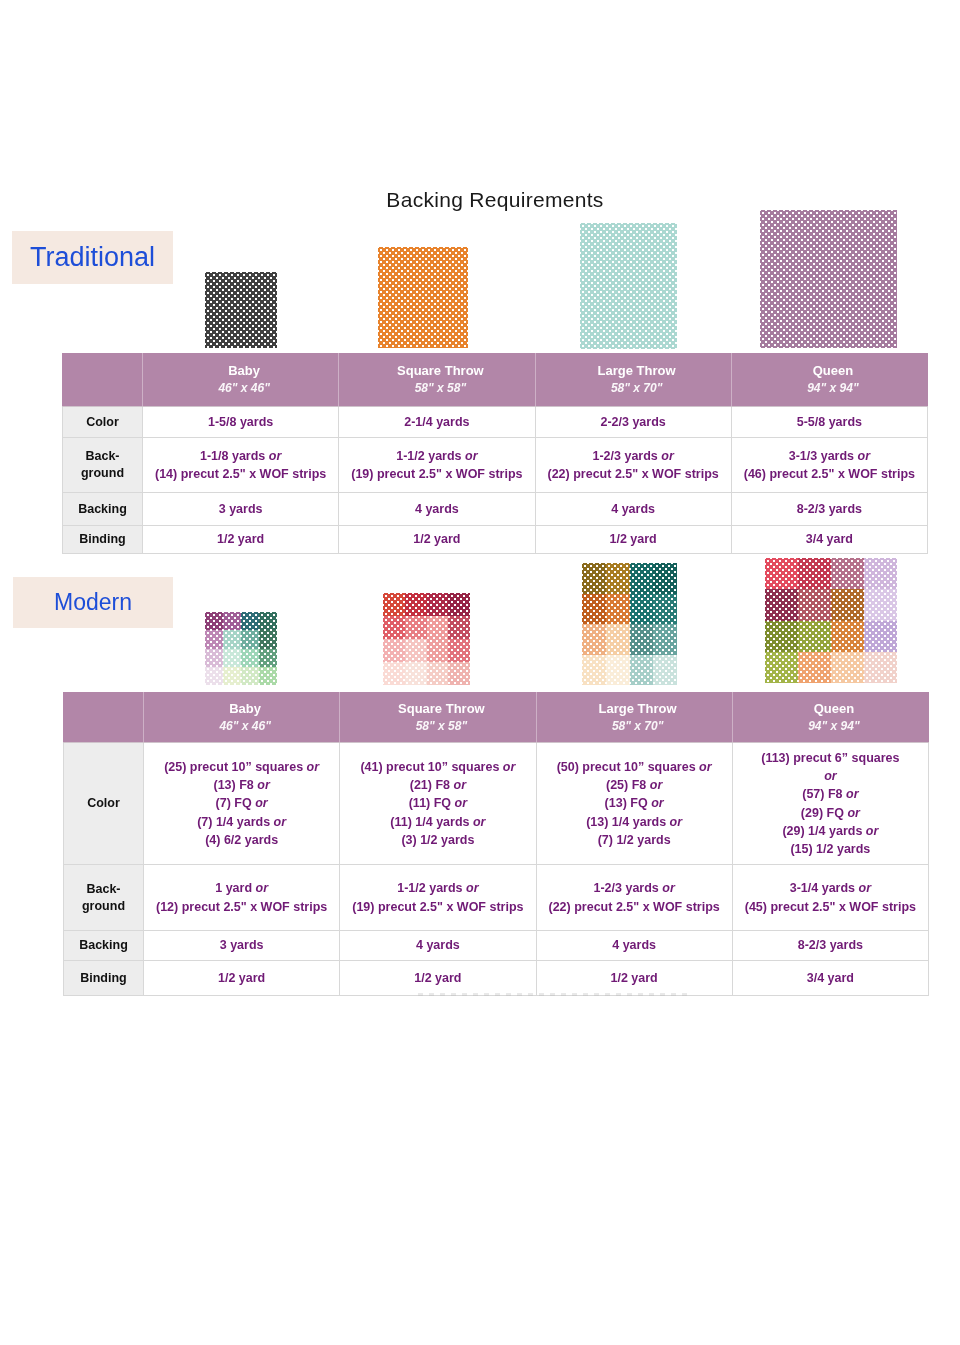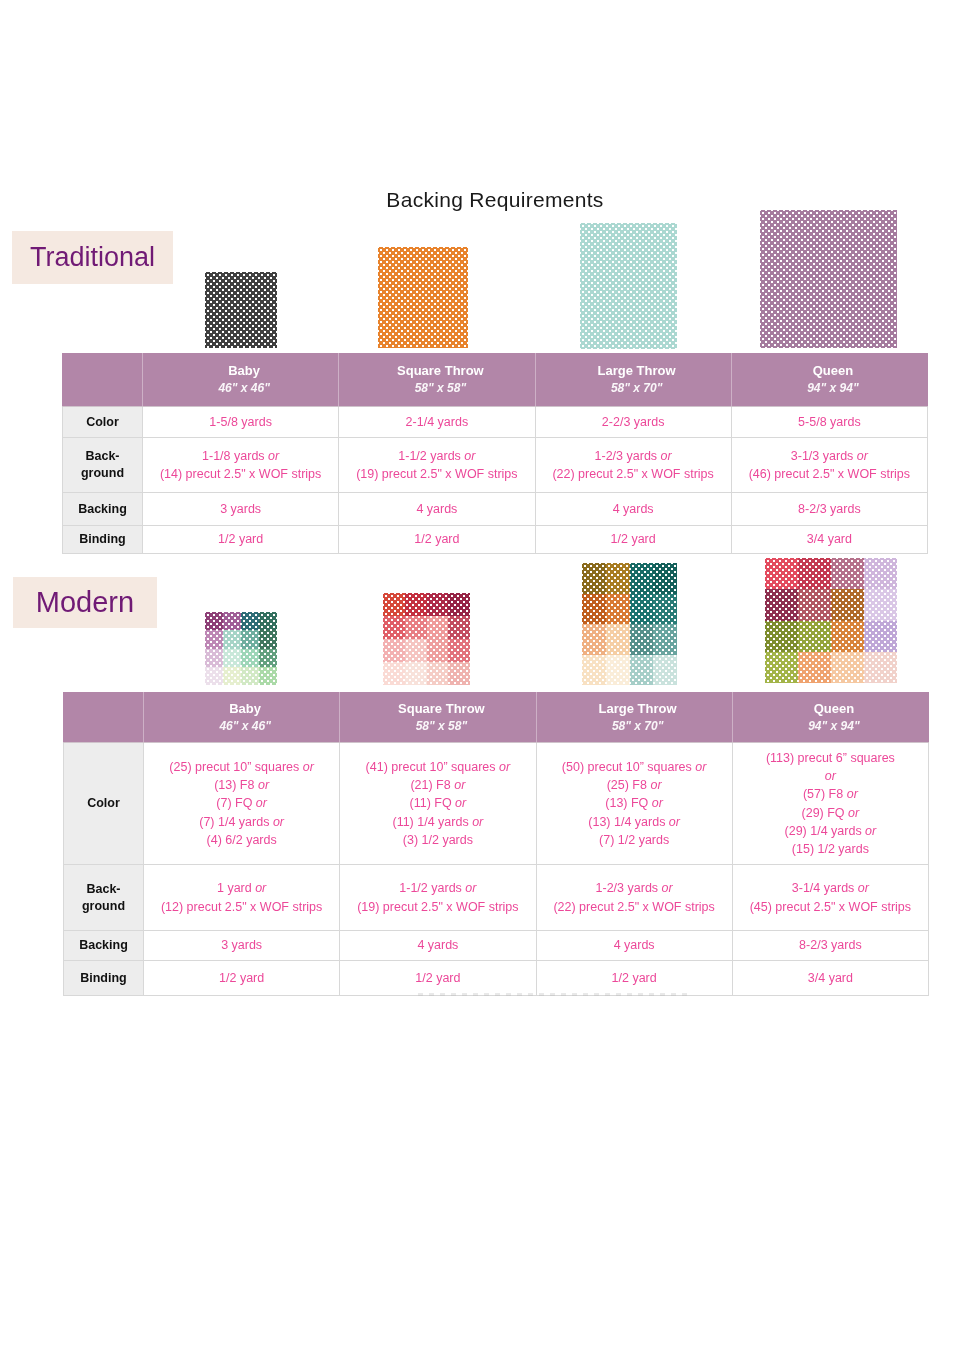--- a/index.html
+++ b/index.html
@@ -1,35 +1,35 @@
 <!DOCTYPE html>
 <html><head>
 <meta charset="utf-8">
 <style>
   html,body{margin:0;padding:0;background:#ffffff;}
   body{width:960px;height:1345px;position:relative;font-family:"Liberation Sans",sans-serif;overflow:hidden;}
 
   .page-title{position:absolute;left:62px;top:188px;width:866px;text-align:center;
     font-size:21px;color:#1a1a1a;letter-spacing:.3px;}
 
-  .chip{position:absolute;background:#f5e9e1;color:#701a75;display:flex;align-items:center;justify-content:center;}
+  .chip{position:absolute;background:#f5e9e1;color:#1d4ed8;display:flex;align-items:center;justify-content:center;}
   .chip-traditional{left:12px;top:231px;width:161px;height:53px;font-size:27px;}
-  .chip-modern{left:13px;top:577px;width:144px;height:51px;font-size:29px;text-align:center;}
+  .chip-modern{left:13px;top:577px;width:160px;height:51px;font-size:23px;text-align:center;}
 
   .ftable{position:absolute;border-collapse:collapse;table-layout:fixed;width:866px;background:#fff;}
   #t0{left:62px;top:353px;}
   #t1{left:63px;top:692px;}
   .ftable th,.ftable td{border:1px solid #d8d8d8;padding:2px 5px;text-align:center;vertical-align:middle;box-sizing:border-box;}
   .ftable th{background:#b286a8;border-top:1px solid #b286a8;border-bottom:1px solid #cfc3cb;border-left:1px solid rgba(255,255,255,.35);border-right:1px solid rgba(255,255,255,.35);padding-left:12px;}
   .ftable th:first-child{border-left:1px solid #b286a8;}
   .ftable th:last-child{border-right:1px solid #b286a8;}
   .cname{color:#ffffff;font-weight:bold;font-size:13px;line-height:1.3;}
   .csize{color:rgba(255,255,255,.93);font-style:italic;font-size:12px;line-height:1.3;margin-top:1px;}
   .rowlab{background:#ededed;font-weight:bold;font-size:12.5px;color:#111;line-height:1.35;}
-  .val{font-size:12.5px;color:#ec4899;}
+  .val{font-size:12.5px;color:#701a75;font-weight:bold;}
   .ln{line-height:1.45;}
   .val em{font-style:italic;}
 
   .quilt{position:absolute;display:grid;}
   .quilt::after{content:"";position:absolute;inset:0;
     background-image:
       radial-gradient(circle,#ffffff 1.1px,rgba(255,255,255,0) 1.5px),
       radial-gradient(circle,#ffffff 1.1px,rgba(255,255,255,0) 1.5px);
     background-size:6px 6px,6px 6px;
     background-position:0 0,3px 3px;}

